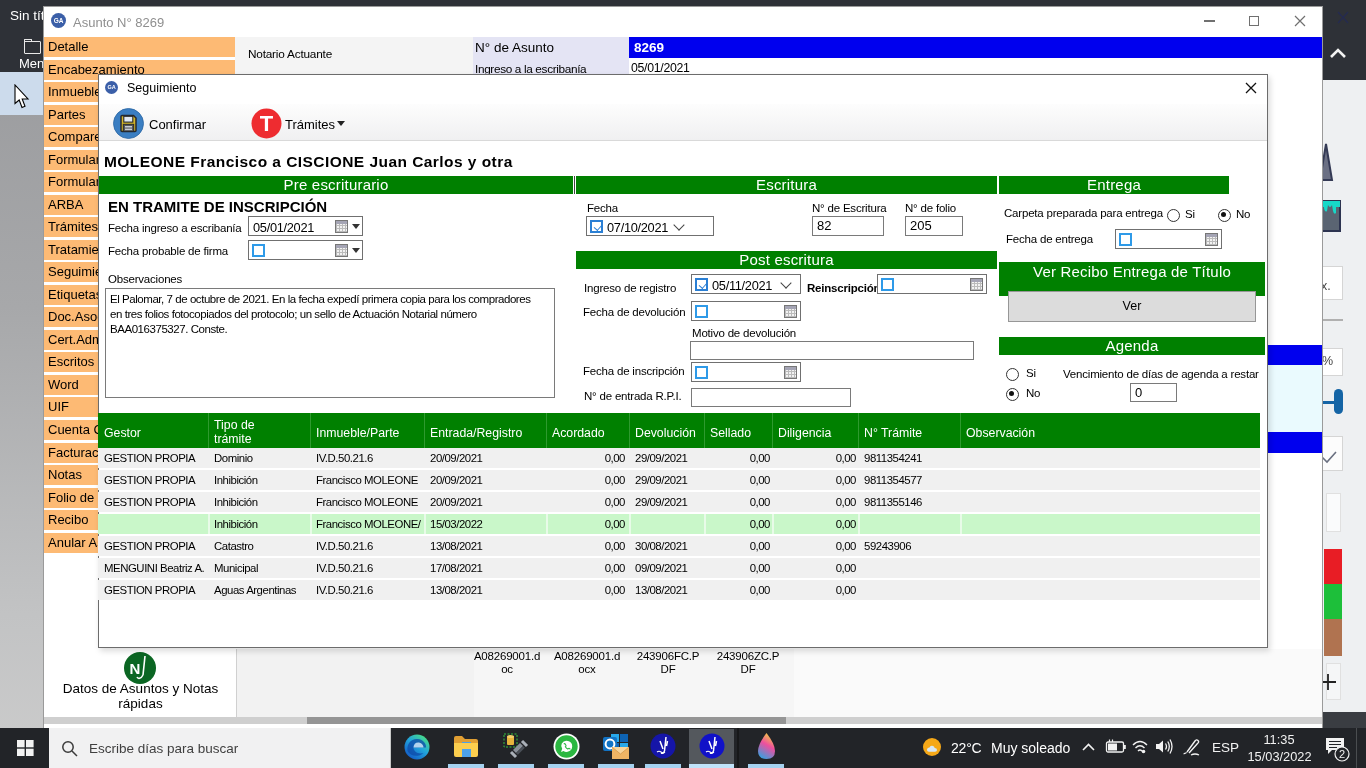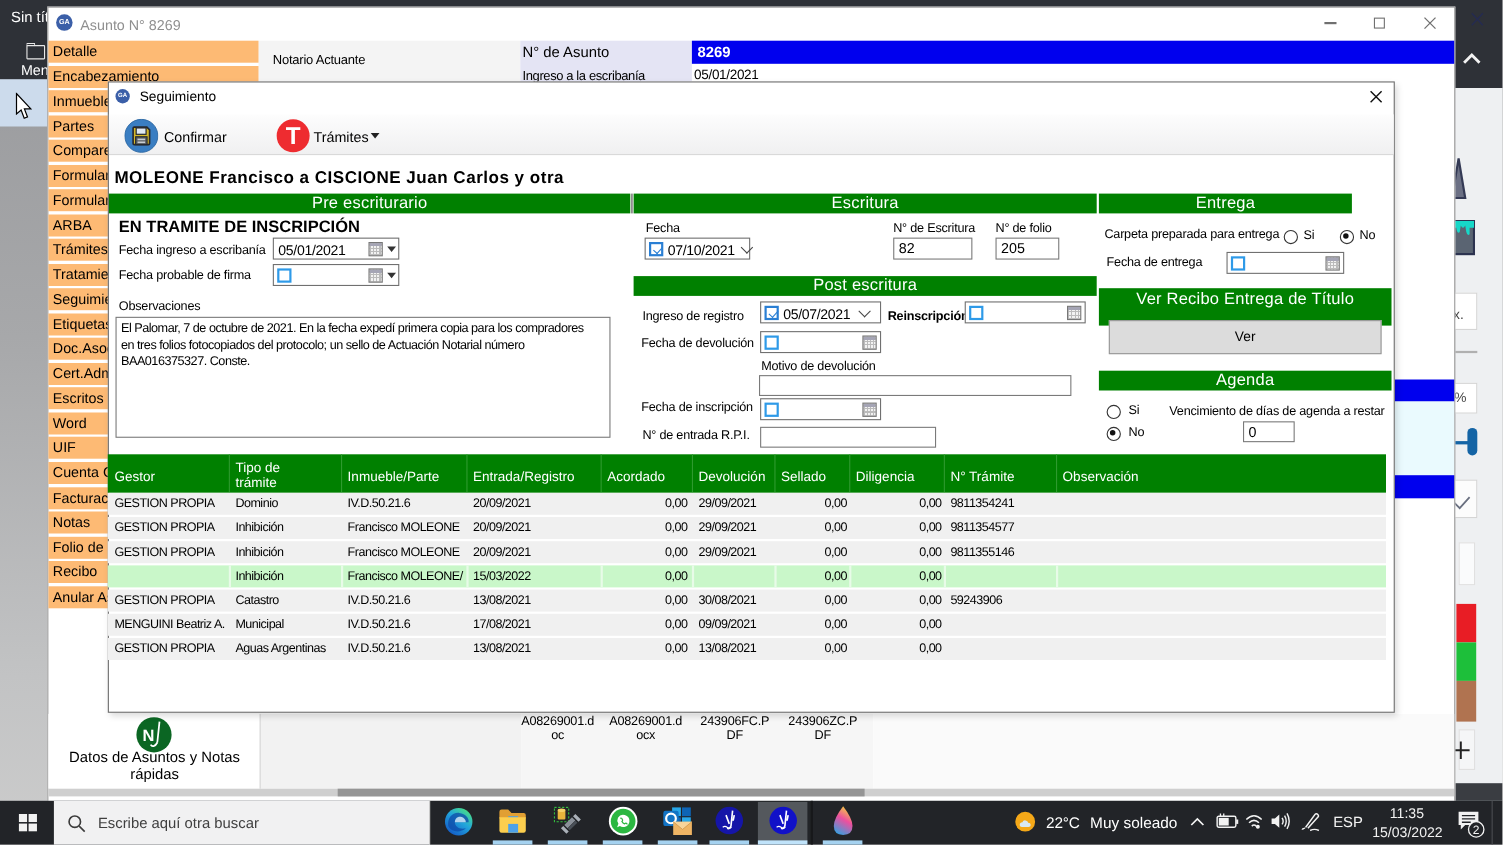--- a/index.html
+++ b/index.html
@@ -210,35 +210,35 @@
   <div class="abs lbl" style="left:108px;top:245px;">Fecha probable de firma</div>
   <div class="abs dfield" style="left:248px;top:240px;width:115px;">
     <span class="cb"></span>
     <span class="cal" style="left:86px;top:2.5px;"></span>
     <span class="tri" style="left:103px;top:7px;"></span>
   </div>
   <div class="abs lbl" style="left:108px;top:273px;">Observaciones</div>
   <div class="abs" style="left:105px;top:288px;width:450px;height:110px;background:#fff;border:1px solid #7a7a7a;font-size:11.5px;letter-spacing:-0.45px;line-height:15px;padding:3px 4px;">El Palomar, 7 de octubre de 2021. En la fecha expedí primera copia para los compradores<br>en tres folios fotocopiados del protocolo; un sello de Actuación Notarial número<br>BAA016375327. Conste.</div>
 
   <div class="abs lbl" style="left:587px;top:202px;">Fecha</div>
-  <div class="abs dfield" style="left:586px;top:216px;width:96px;">
+  <div class="abs dfield" style="left:586px;top:216px;width:128px;">
     <span class="cb ck"></span>
     <span class="abs" style="left:20px;top:3px;font-size:12.8px;letter-spacing:-0.3px;">07/10/2021</span>
     <span class="chev" style="left:88px;top:4px;"></span>
   </div>
   <div class="abs lbl" style="left:812px;top:202px;">N° de Escritura</div>
   <div class="abs tbox" style="left:812px;top:216px;width:72px;height:20px;line-height:18px;">82</div>
   <div class="abs lbl" style="left:905px;top:202px;">N° de folio</div>
   <div class="abs tbox" style="left:905px;top:216px;width:58px;height:20px;line-height:18px;">205</div>
 
   <div class="abs gbar" style="left:576px;top:251px;width:421px;">Post escritura</div>
   <div class="abs lbl" style="left:584px;top:282px;">Ingreso de registro</div>
   <div class="abs dfield" style="left:691px;top:274px;width:110px;">
     <span class="cb ck"></span>
-    <span class="abs" style="left:20px;top:3px;font-size:12.8px;letter-spacing:-0.3px;">05/07/2021</span>
+    <span class="abs" style="left:20px;top:3px;font-size:12.8px;letter-spacing:-0.3px;">05/11/2021</span>
     <span class="chev" style="left:90px;top:4px;"></span>
   </div>
   <div class="abs lbl" style="left:807px;top:282px;font-weight:bold;">Reinscripción</div>
   <div class="abs dfield" style="left:877px;top:274px;width:110px;">
     <span class="cb"></span>
     <span class="cal" style="left:92px;top:2.5px;"></span>
   </div>
   <div class="abs lbl" style="left:583px;top:306px;">Fecha de devolución</div>
   <div class="abs dfield" style="left:691px;top:301px;width:110px;">
     <span class="cb"></span>
@@ -381,21 +381,21 @@
       <rect x="9" y="0" width="7.6" height="7.3" fill="#f2f2f2"></rect>
     <rect x="0" y="8.7" width="7.6" height="7.3" fill="#f2f2f2"></rect>
       <rect x="9" y="8.7" width="7.6" height="7.3" fill="#f2f2f2"></rect>
   </svg>
 
   <div class="abs" style="left:49px;top:728px;width:342px;height:40px;background:#f1f1f2;border-right:1px solid #c9c9c9;"></div>
   <svg class="abs" style="left:61px;top:740px;" width="17" height="17" viewBox="0 0 17 17">
     <circle cx="7" cy="7" r="5.2" fill="none" stroke="#3b3b3b" stroke-width="1.5"></circle>
     <path d="M11 11 L16 16" stroke="#3b3b3b" stroke-width="1.5"></path>
   </svg>
-  <div class="abs" style="left:89px;top:741px;font-size:13.5px;color:#3f3f3f;">Escribe aquí otra buscar</div>
+  <div class="abs" style="left:89px;top:741px;font-size:13.5px;color:#3f3f3f;">Escribe días para buscar</div>
 
   <svg class="abs" style="left:404px;top:734px;" width="26" height="26" viewBox="0 0 26 26">
     <defs>
         <linearGradient id="edg" x1="0.8" y1="0.1" x2="0.2" y2="0.9">
       <stop offset="0" stop-color="#45d98e"></stop>
           <stop offset="0.45" stop-color="#22a5dc"></stop>
           <stop offset="1" stop-color="#1460c8"></stop>
         </linearGradient>
       </defs>
     <circle cx="13" cy="13" r="12.5" fill="url(#edg)"></circle>

